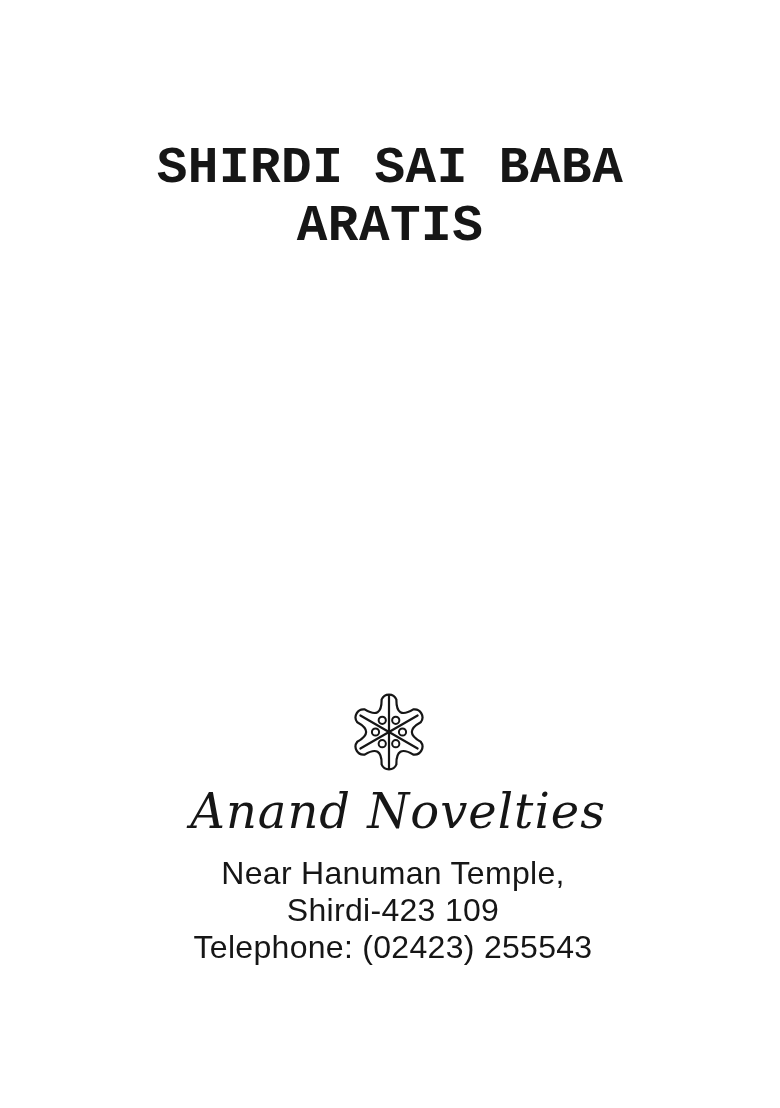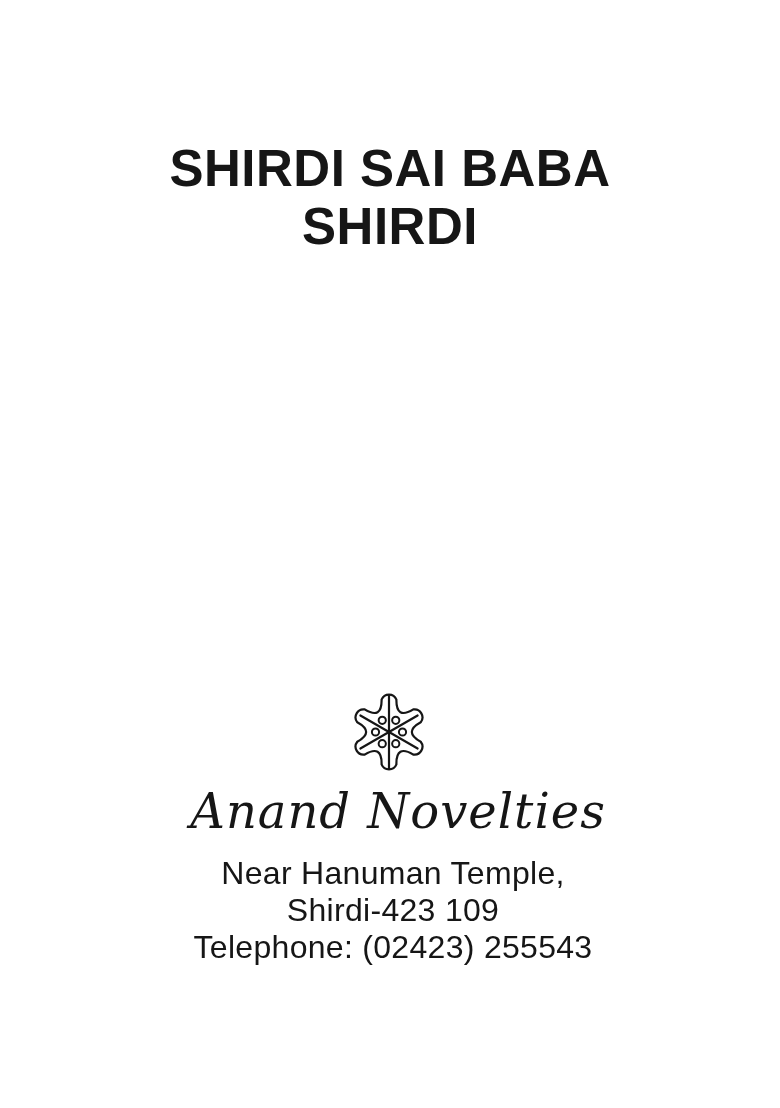--- a/index.html
+++ b/index.html
@@ -20,21 +20,21 @@
     overflow: hidden;
     font-family: "Liberation Sans", sans-serif;
     color: var(--ink);
   }
   .title-block {
     position: absolute;
     top: 140px;
     left: 0;
     width: 100%;
     text-align: center;
-    font-family: Liberation Sans, sans-serif;
+    font-family: Liberation Mono, monospace;
     font-weight: bold;
     font-size: 51px;
     line-height: 58px;
     letter-spacing: 0.5px;
   }
   .ornament {
     position: absolute;
     top: 692px;
     left: 349px;
     width: 80px;
@@ -65,21 +65,21 @@
     letter-spacing: 0.3px;
   }
 </style>
 </head>
 <body>
 
 <div class="page">
 
   <div class="title-block">
     <div>SHIRDI SAI BABA</div>
-    <div>SHIRDI</div>
+    <div>ARATIS</div>
   </div>
 
   <svg class="ornament" viewBox="-40 -40 80 80" xmlns="http://www.w3.org/2000/svg">
     <g fill="none" stroke="currentColor" stroke-width="2.2" stroke-linecap="round">
       <path d="M -7.41 -32.36
                A 8 8 0 0 1 7.41 -32.36
                Q 7 -12.12 24.32 -22.60
                A 8 8 0 0 1 31.73 -9.76
                Q 14 0 31.73 9.76
                A 8 8 0 0 1 24.32 22.60

